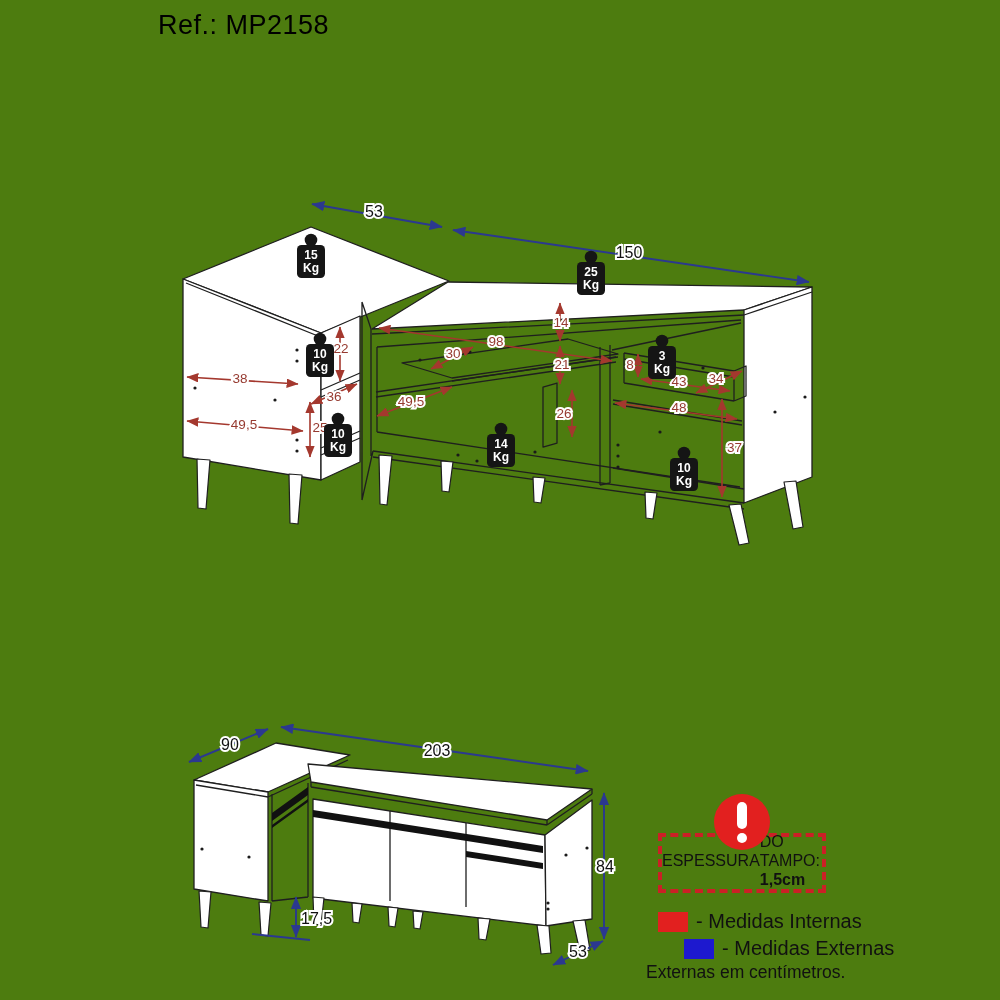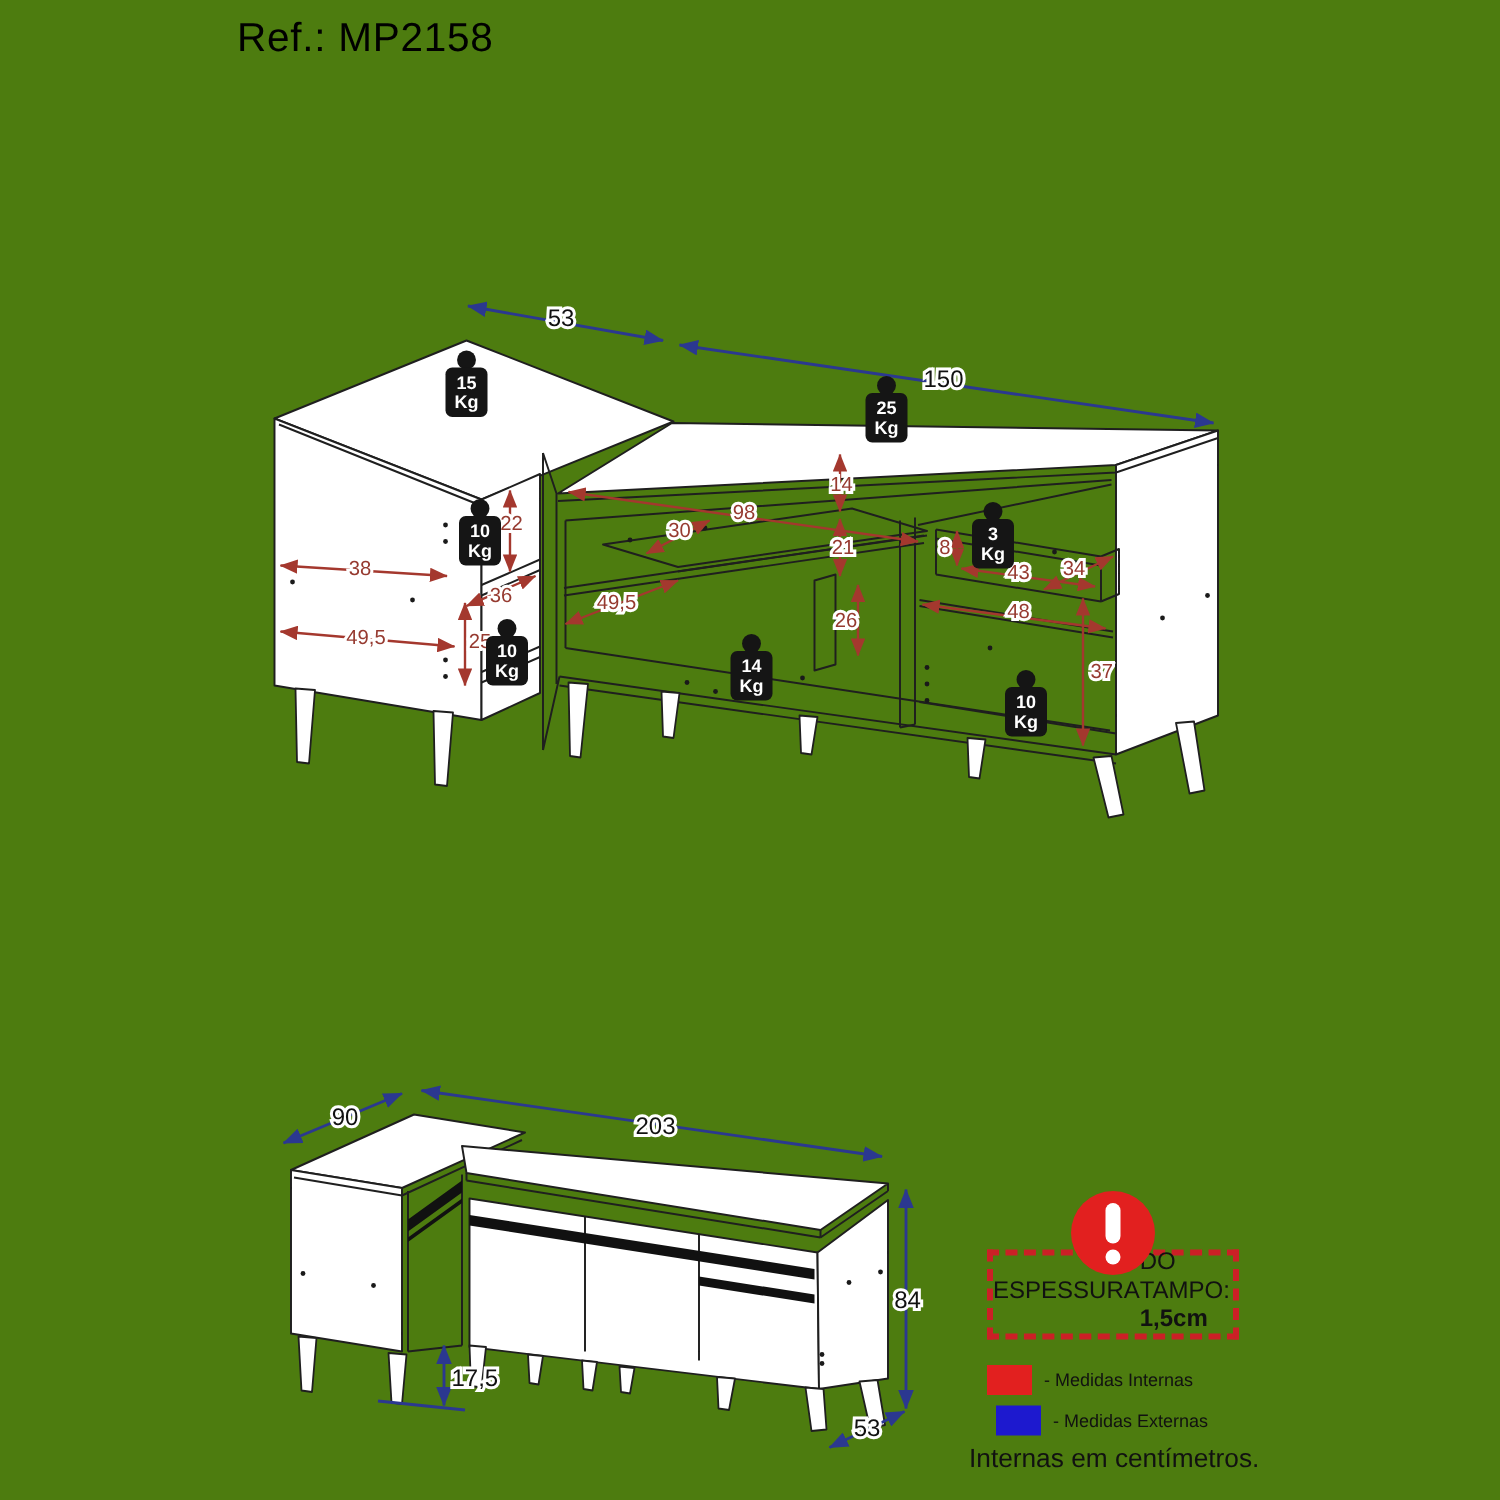--- a/index.html
+++ b/index.html
@@ -30,21 +30,21 @@
   .warnbox .l1,.warnbox .l2{font-size:16px;color:#111;line-height:19px;}
   .warnbox b{font-weight:bold;text-align:right;}
   .warncircle{position:absolute;left:714px;top:794px;width:56px;height:56px;border-radius:50%;
               background:#e2201f;display:flex;flex-direction:column;align-items:center;z-index:2;}
   .wbar{width:10px;height:27px;background:#fff;border-radius:5px;margin-top:8px;}
   .wdot{width:10px;height:10px;background:#fff;border-radius:50%;margin-top:4px;}
   .legrow{position:absolute;display:flex;align-items:center;}
   .sw{width:30px;height:20px;margin-right:8px;}
   .sw-red{background:#e2201f;}
   .sw-blue{background:#1d19cf;}
-  .legrow span{font-size:12px;color:#111;}
+  .legrow span{font-size:20px;color:#111;}
   .note{position:absolute;left:646px;top:962px;font-size:17.5px;color:#111;}
 </style>
 </head>
 <body>
 
 <div class="page">
 
   <div class="title">Ref.: MP2158</div>
 
   <svg width="1000" height="1000" viewBox="0 0 1000 1000">
@@ -262,19 +262,19 @@
   </div>
   <div class="warnbox">
     <div class="l1">ESPESSURA</div>
     <div class="l2"><span>DO TAMPO: </span><b>1,5cm</b></div>
   </div>
 
   <div class="legrow" style="left:658px;top:910px;">
     <div class="sw sw-red"></div>
     <span>- Medidas Internas</span>
   </div>
-  <div class="legrow" style="left:664px;top:937px;">
+  <div class="legrow" style="left:684px;top:937px;">
     <div class="sw sw-blue"></div>
     <span>- Medidas Externas</span>
   </div>
-  <div class="note">Internas em centímetros.</div>
+  <div class="note">Externas em centímetros.</div>
 
 </div>
 
 </body></html>

